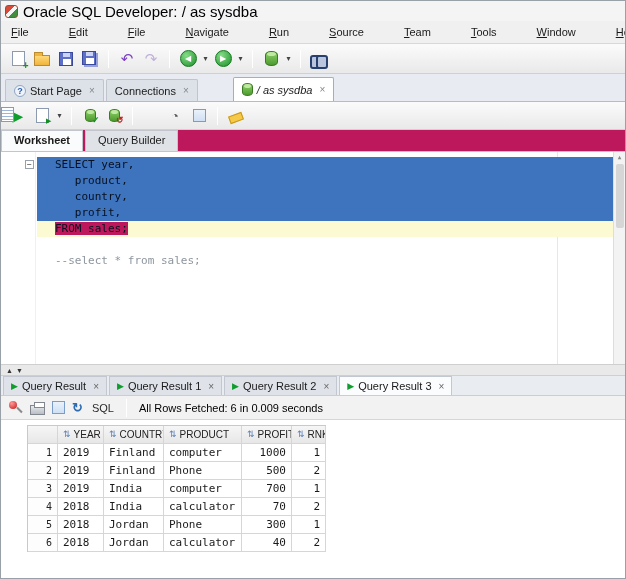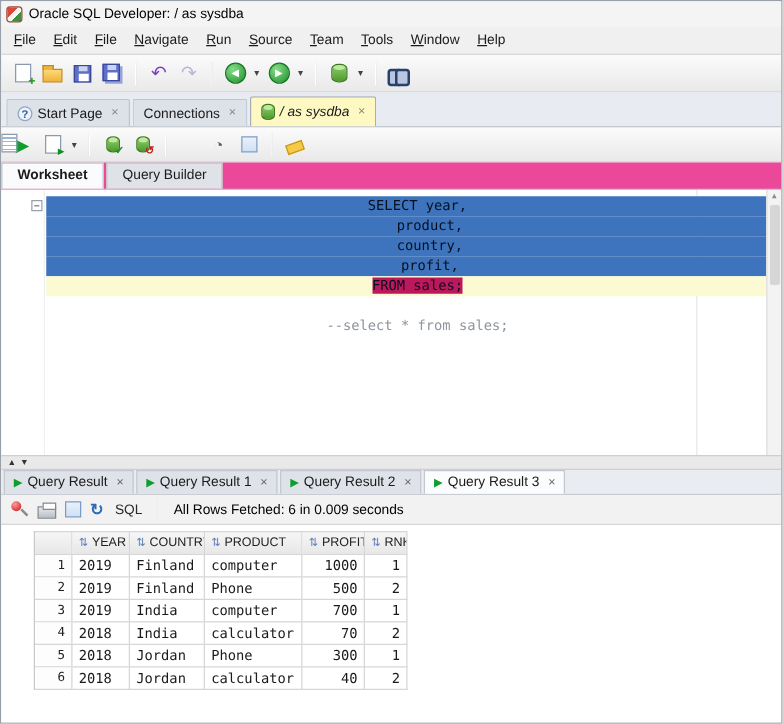--- a/index.html
+++ b/index.html
@@ -9,25 +9,25 @@
     position:relative; width:626px; height:579px; background:#fff;
     font-family:"Liberation Sans", sans-serif; font-size:11px; color:#1a1a1a;
     overflow:hidden; border:1px solid #9aa0a8;
   }
 
   
   .titlebar { position:absolute; left:0; top:0; width:100%; height:20px;
     background:#f4f4f4; display:flex; align-items:center; gap:5px; padding-left:4px; }
   .app-logo { width:13px; height:13px; border-radius:3px;
     background:linear-gradient(135deg,#d84b3a 38%,#f6f6f6 38% 62%,#3f8f3f 62%); border:1px solid #9a4a3a; }
-  .title-text { font-size:11px; color:#000; }
+  .title-text { font-size:15px; color:#000; }
 
   
   .menubar { position:absolute; left:0; top:20px; width:100%; height:23px;
-    background:#f0f0f0; border-bottom:1px solid #d8d8d8; display:flex; align-items:center; padding-left:3px; }
+    background:#f0f0f0; border-bottom:1px solid #d8d8d8; display:flex; align-items:center; padding-left:3px;gap:26px; }
   .menu-item { display:inline-block; padding:3px 7px; cursor:default; }
   .menu-item::first-letter { text-decoration:underline; }
 
   
   .toolbar { position:absolute; left:0; width:100%;
     background:linear-gradient(#fbfbfb,#e9e9e9); border-bottom:1px solid #d0d0d0;
     display:flex; align-items:center; padding-left:6px; gap:2px; }
   .main-toolbar { top:43px; height:30px; }
   .ws-toolbar { top:101px; height:28px; }
   .tsep { width:1px; height:18px; background:#c2c2c2; border-right:1px solid #fff; margin:0 5px; }
@@ -71,39 +71,39 @@
   .i-pin::after { content:''; position:absolute; left:8px; top:9px; width:7px; height:2px; background:#8a8a8a; transform:rotate(45deg); }
   .i-printer { width:15px; height:10px; margin-top:4px; background:linear-gradient(#e6e9ed,#b9bec6); border:1px solid #82878f; position:relative; }
   .i-printer::before { content:''; position:absolute; left:3px; top:-4px; width:9px; height:4px; background:#fff; border:1px solid #82878f; }
   .g-refresh { font-size:13px; color:#2d6cb5; font-weight:bold; }
 
   
   .doc-tabs { position:absolute; left:0; top:73px; width:100%; height:28px;
     background:#e8ecf2; border-bottom:1px solid #b6bcc6; display:flex; align-items:flex-end; padding-left:4px; }
   .doc-tab { height:22px; display:flex; align-items:center; gap:4px; padding:0 8px;
     background:#dde1e8; border:1px solid #c0c5cd; border-bottom:none; margin-right:2px; border-radius:2px 2px 0 0; }
-  .doc-tab.active { background:#fef9c3; border-color:#a8adb6; height:24px; }
+  .doc-tab.active { background:#ffffff; border-color:#a8adb6; height:24px;margin-left:33px; }
   .doc-tab.active .tab-label { font-style:italic; }
   .tab-close { color:#888; font-size:10px; margin-left:3px; }
   .q-circle { width:12px; height:12px; border-radius:50%; background:#eef3fa; border:1px solid #8fa6c4;
     color:#2a5db0; font-size:9px; font-weight:bold; display:flex; align-items:center; justify-content:center; }
 
   
   .ws-tabs { position:absolute; left:0; top:129px; width:100%; height:22px;
-    background:#ec4899; border-bottom:1px solid #c2c6cc; display:flex; align-items:flex-end; }
+    background:#be185d; border-bottom:1px solid #c2c6cc; display:flex; align-items:flex-end; }
   .ws-tab { height:21px; padding:3px 12px; background:#dfe2e7; border:1px solid #c2c6cc; border-bottom:none; margin-right:2px; }
   .ws-tab.active { background:#fafbfc; font-weight:bold; }
 
   
   .editor { position:absolute; left:0; top:151px; width:100%; height:212px; background:#fff;
     font-family:"DejaVu Sans Mono", monospace; font-size:11px; }
   .margin-guide { position:absolute; left:556px; top:0; bottom:0; width:1px; background:#e4e7ec; }
   .gutter-line { position:absolute; left:34px; top:0; bottom:0; width:1px; background:#f0f0f0; }
   .lines { position:absolute; left:0; top:5px; right:12px; }
-  .line { height:16px; line-height:16px; white-space:pre; margin-left:36px; padding-left:18px; color:#111;text-align:center; }
+  .line { height:16px; line-height:16px; white-space:pre; margin-left:36px; padding-left:18px; color:#111; }
   .line.sel { background:#3e74bd; color:#06101f; }
   .line.current { background:#fbfad2; }
   .line.current .selspan { background:#be185d; color:#06101f; }
   .line.comment { color:#8d959e; }
   .fold-box { position:absolute; left:24px; top:8px; width:9px; height:9px; border:1px solid #98a0ad; background:#fff;
     font-size:8px; line-height:7px; text-align:center; color:#444; }
   .vscroll { position:absolute; right:0; top:0; bottom:0; width:12px; background:#f3f3f3; border-left:1px solid #ddd;
     display:flex; flex-direction:column; align-items:center; }
   .vscroll .arr { font-size:6px; color:#8a8a8a; height:10px; line-height:10px; }
   .vscroll .thumb { width:8px; height:64px; background:#d6d6d6; border-radius:2px; margin-top:2px; }

